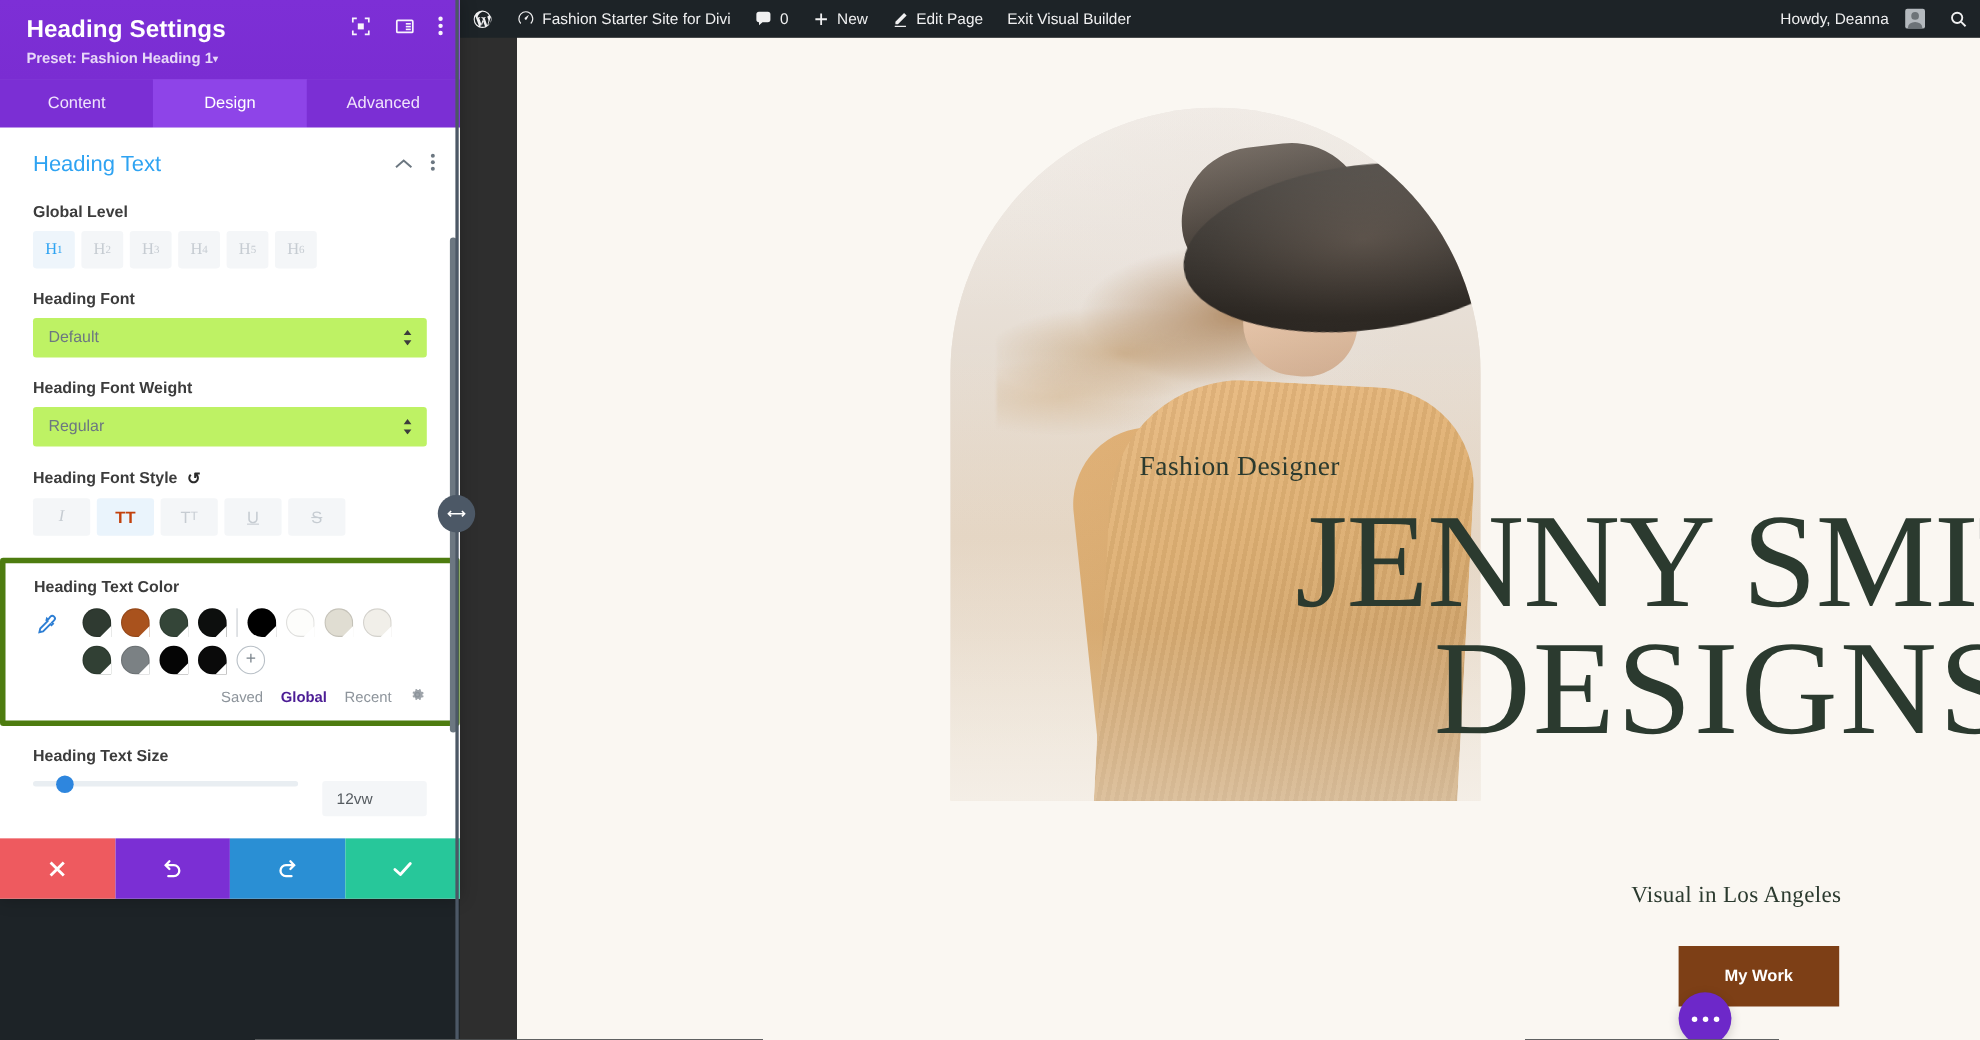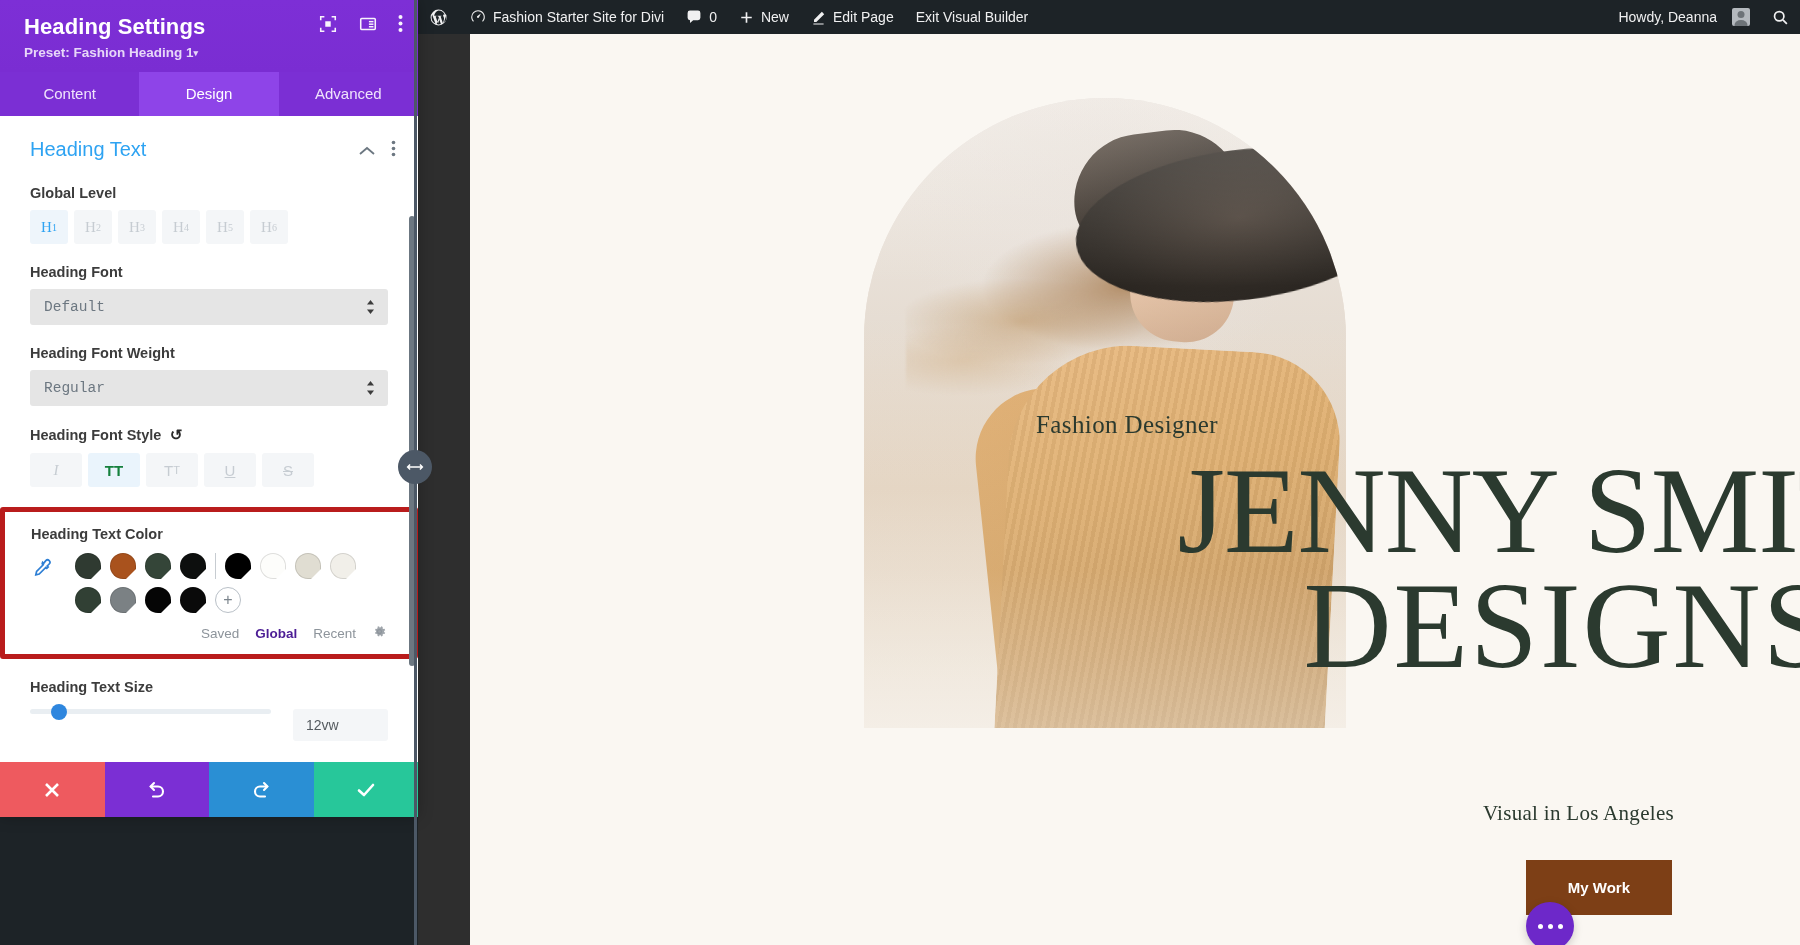--- a/index.html
+++ b/index.html
@@ -67,21 +67,21 @@
     overflow: hidden;
   }
   .scrollbar {
     position: absolute; right: 3px; top: 100px;
     width: 6px; height: 450px; border-radius: 3px;
     background: #6c7781;
     z-index: 10;
   }
 
   .section-head {
-    display: flex; align-items: flex-end; justify-content: space-between;
+    display: flex; align-items: center; justify-content: space-between;
     padding: 22px 22px 4px 30px;
   }
   .section-title { color: #2ea3f2; font-size: 20px; font-weight: normal; }
   .section-head-icons { display: flex; align-items: center; gap: 16px; color:#6c7781; }
 
   .field { padding: 0 30px; margin-top: 20px; }
   .field-label {
     font-size: 14.5px; color: #3c3c3c; font-weight: bold;
     margin-bottom: 9px; display: flex; align-items: center; gap: 9px;
   }
@@ -95,57 +95,56 @@
     display: flex; align-items: center; justify-content: center;
     font-size: 15px; color: #c6ccd2; cursor: pointer;
     font-family: "Liberation Serif", serif;
   }
   .opt-btn.active { color: #2ea3f2; background:#eef5fb; }
   .opt-btn sub { font-size: 10px; }
 
   
   .select-box {
     position: relative;
-    background: #e5e5e5; border-radius: 3px;
+    background: #bef264; border-radius: 3px;
     height: 36px; display: flex; align-items: center;
     padding: 0 14px; font-size: 14.5px; color: #6c7781;
     cursor: pointer;
-    font-family: Liberation Mono, monospace;
   }
   .select-arrows {
     position: absolute; right: 13px; top: 50%; transform: translateY(-50%);
     display: flex; flex-direction: column; gap: 2px; color:#3c3c3c;
     font-size: 8px; line-height: 6px;
   }
 
   
   .style-row { display: flex; gap: 6px; }
   .style-btn {
     background: #f4f6f8; border-radius: 3px;
     width: 52px; height: 34px;
     display: flex; align-items: center; justify-content: center;
     color: #c6ccd2; font-size: 15px; cursor: pointer;
   }
-  .style-btn.active { color: #15803d; background:#eaf4fc; font-weight: bold; }
+  .style-btn.active { color: #c2410c; background:#eaf4fc; font-weight: bold; }
 
   
   .align-row { display: flex; gap: 6px; }
   .align-btn {
     background: #f4f6f8; border-radius: 3px;
     flex: 1; height: 34px;
     display: flex; align-items: center; justify-content: center;
     cursor: pointer;
   }
   .align-btn svg { display:block; }
 
   
   .color-section {
     position: relative;
     margin-top: 20px;
-    border: 5px solid #b91c1c;
+    border: 5px solid #4d7c0f;
     border-radius: 3px;
     padding: 14px 26px 12px 26px;
   }
   .swatch-area { display: flex; align-items: flex-start; gap: 14px; margin-top: 11px; }
   .eyedropper { width: 30px; padding-top: 5px; color:#2e7fd4; cursor: pointer; }
   .swatch-grid { display: flex; flex-direction: column; gap: 8px; }
   .swatch-row { display: flex; align-items: center; gap: 9px; }
   .swatch {
     width: 26px; height: 26px; border-radius: 50% 50% 0 50%;
     cursor: pointer; position: relative;

